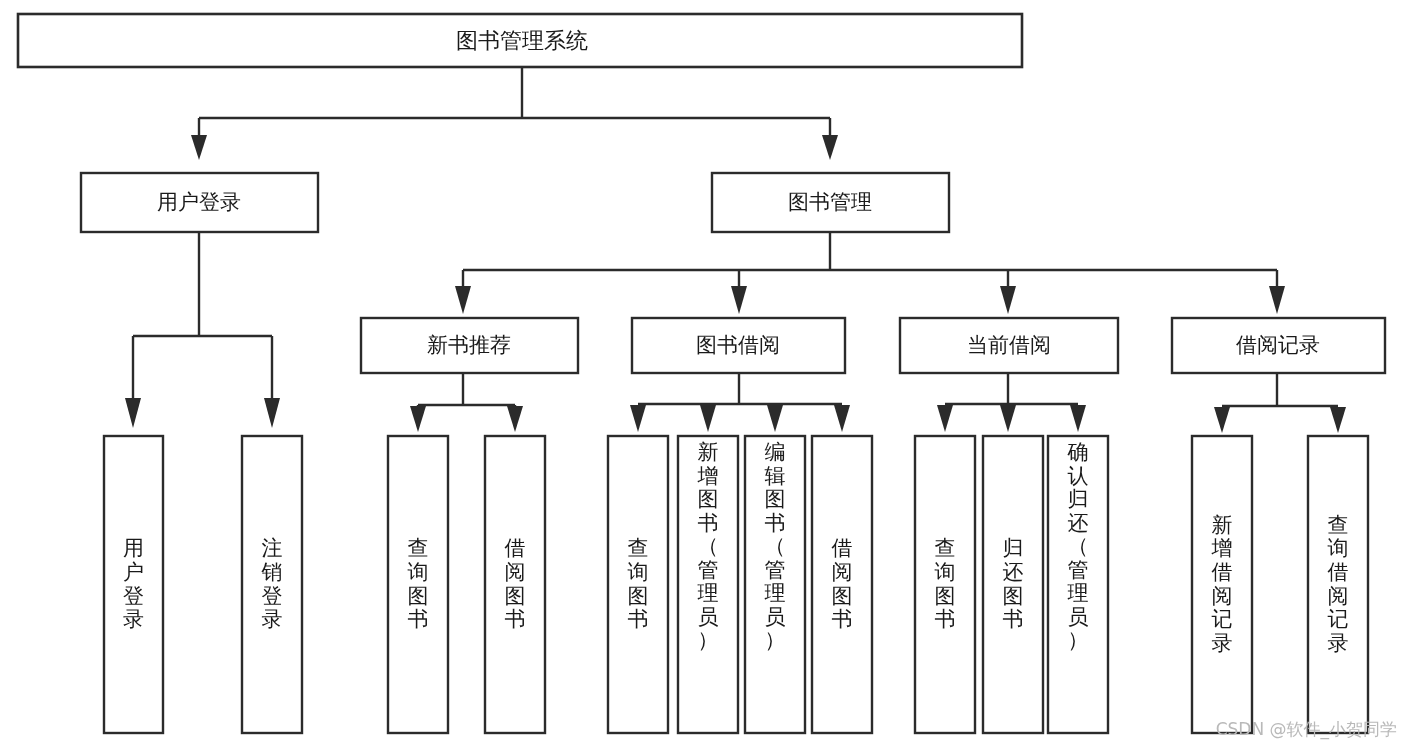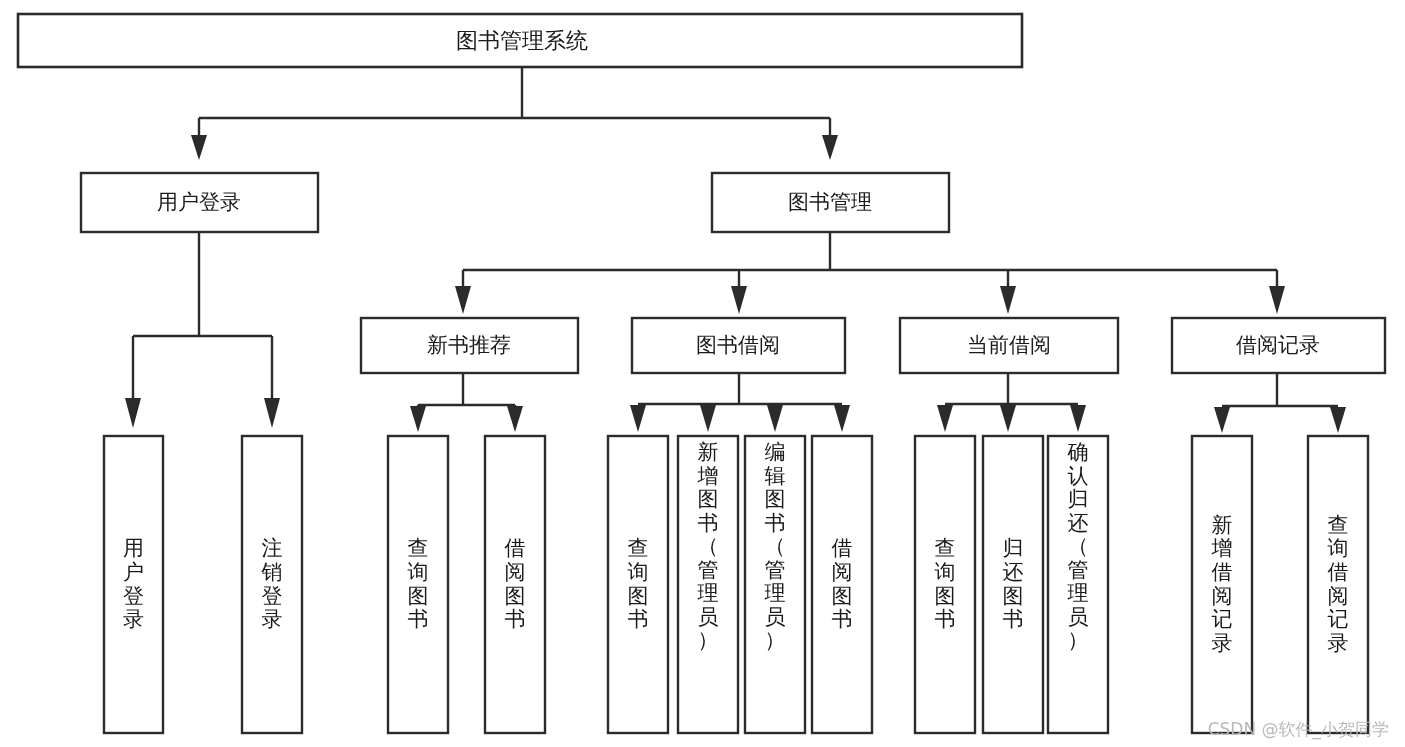--- a/index.html
+++ b/index.html
@@ -70,21 +70,21 @@
   .vlabel-char {
     font-family: "DejaVu Sans", "Liberation Sans", sans-serif;
     font-size: 21px;
     line-height: 1.12;
     color: #1a1a1a;
     text-align: center;
     display: block;
   }
   .watermark {
     position: absolute;
-    right: 16px;
+    right: 8px;
     bottom: 6px;
     font-family: "DejaVu Sans", "Liberation Sans", sans-serif;
     font-size: 17px;
     color: #b9b9b9;
     white-space: nowrap;
     user-select: none;
   }
 </style>
 </head>
 <body>

